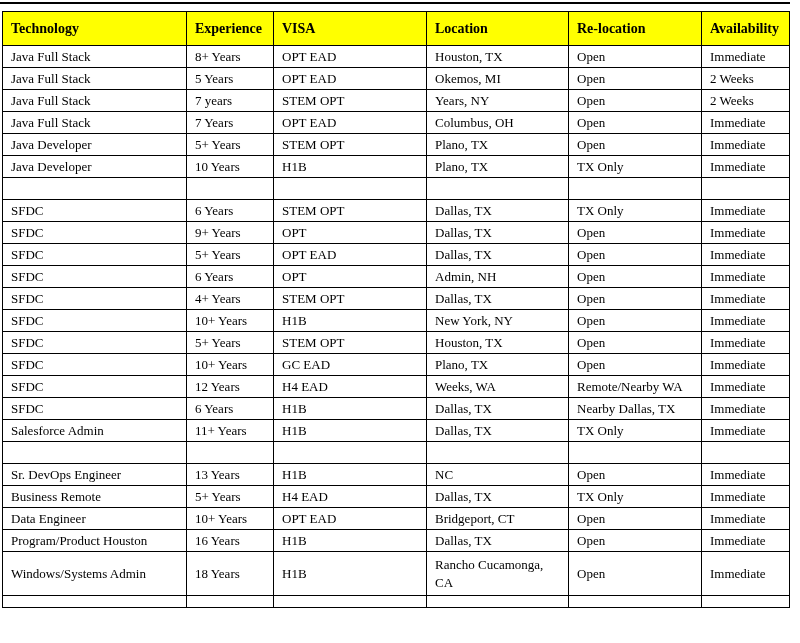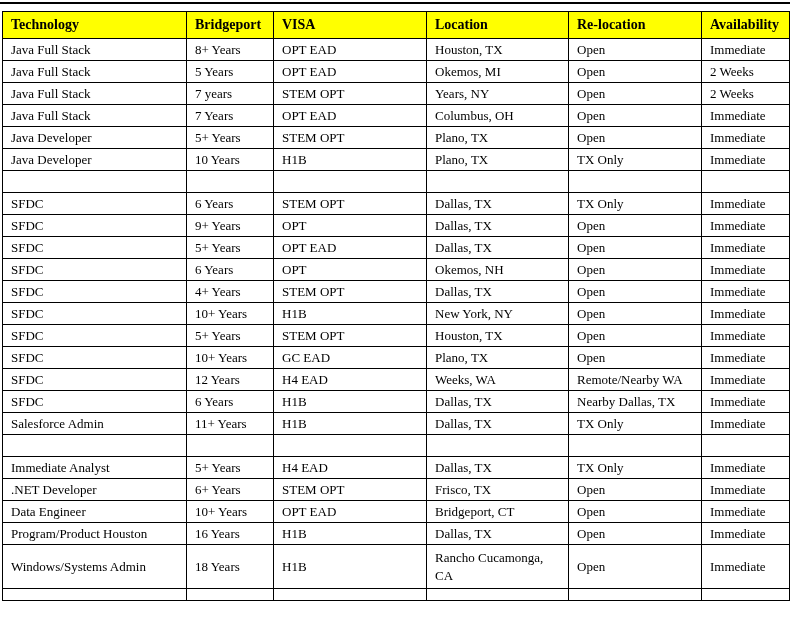--- a/index.html
+++ b/index.html
@@ -36,21 +36,21 @@
   }
   table.hotlist th,
   table.hotlist td {
     border: 1px solid #000000;
     overflow: hidden;
     white-space: normal;
     vertical-align: middle;
     text-align: left;
   }
   table.hotlist thead tr {
-    height: 27px;
+    height: 34px;
   }
   table.hotlist th {
     background: #FFFF00;
     font-weight: bold;
     font-size: 14px;
     padding: 0 4px 0 8px;
   }
   table.hotlist tbody tr {
     height: 22px;
     margin-top: 40px;
@@ -79,21 +79,21 @@
         <col style="width: 184px;">
         <col style="width: 87px;">
         <col style="width: 153px;">
         <col style="width: 142px;">
         <col style="width: 133px;">
         <col style="width: 88px;">
       </colgroup>
     <thead>
       <tr>
           <th>Technology</th>
-          <th>Bridgeport</th>
+          <th>Experience</th>
           <th>VISA</th>
           <th>Location</th>
           <th>Re-location</th>
           <th>Availability</th>
         </tr>
     </thead>
     <tbody>
         <tr>
           <td>Java Full Stack</td>
           <td>8+ Years</td>
@@ -171,21 +171,21 @@
           <td>5+ Years</td>
           <td>OPT EAD</td>
           <td>Dallas, TX</td>
           <td>Open</td>
           <td>Immediate</td>
         </tr>
         <tr>
           <td>SFDC</td>
           <td>6 Years</td>
           <td>OPT</td>
-          <td>Okemos, NH</td>
+          <td>Admin, NH</td>
           <td>Open</td>
           <td>Immediate</td>
         </tr>
         <tr>
           <td>SFDC</td>
           <td>4+ Years</td>
           <td>STEM OPT</td>
           <td>Dallas, TX</td>
           <td>Open</td>
           <td>Immediate</td>
@@ -240,33 +240,33 @@
         </tr>
         <tr>
           <td></td>
           <td></td>
           <td></td>
           <td></td>
           <td></td>
           <td></td>
         </tr>
         <tr>
-          <td>Immediate Analyst</td>
+          <td>Sr. DevOps Engineer</td>
+          <td>13 Years</td>
+          <td>H1B</td>
+          <td>NC</td>
+          <td>Open</td>
+          <td>Immediate</td>
+        </tr>
+        <tr>
+          <td>Business Remote</td>
           <td>5+ Years</td>
           <td>H4 EAD</td>
           <td>Dallas, TX</td>
           <td>TX Only</td>
-          <td>Immediate</td>
-        </tr>
-        <tr>
-          <td>.NET Developer</td>
-          <td>6+ Years</td>
-          <td>STEM OPT</td>
-          <td>Frisco, TX</td>
-          <td>Open</td>
           <td>Immediate</td>
         </tr>
         <tr>
           <td>Data Engineer</td>
           <td>10+ Years</td>
           <td>OPT EAD</td>
           <td>Bridgeport, CT</td>
           <td>Open</td>
           <td>Immediate</td>
         </tr>

